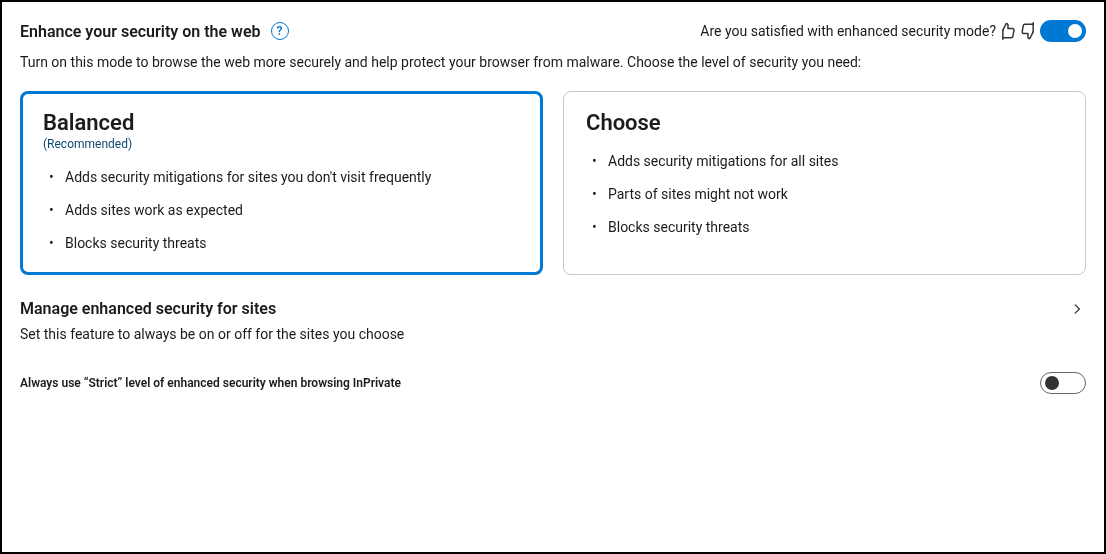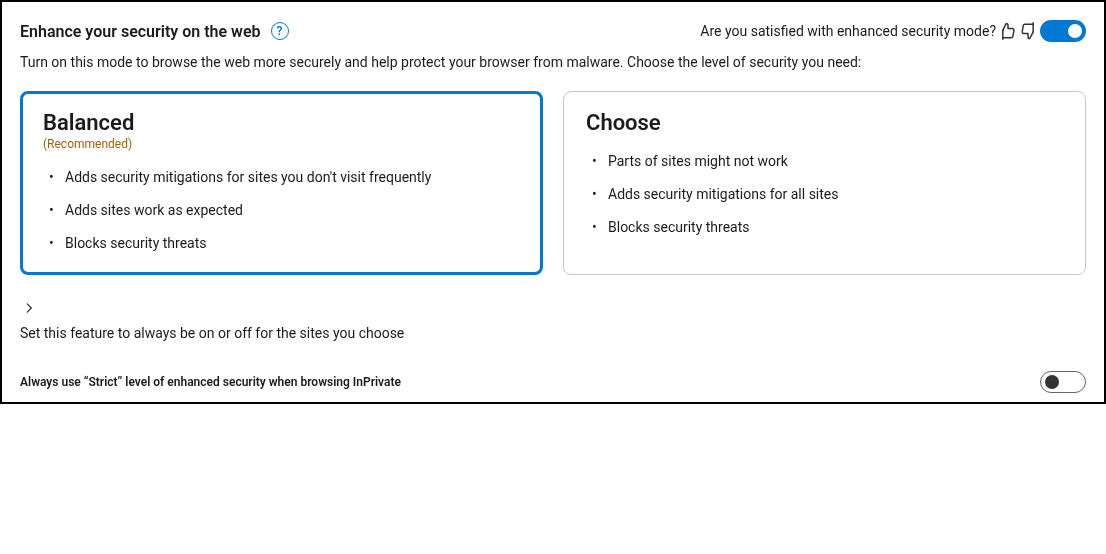--- a/index.html
+++ b/index.html
@@ -8,21 +8,21 @@
     font-family: "Segoe UI", -apple-system, BlinkMacSystemFont, Roboto, sans-serif;
     font-size: 14px;
     color: #1b1b1b;
     width: 1106px;
     height: 554px;
     background: #fff;
   }
   .frame {
     border: 2px solid #000;
     width: 1106px;
-    height: 404px;
+    height: 554px;
     padding: 18px 18px 0 18px;
     position: relative;
   }
   .header-row {
     display: flex;
     align-items: center;
     justify-content: space-between;
     margin-bottom: 10px;
   }
   .header-left {
@@ -105,21 +105,21 @@
     border: 3px solid #0078d4;
     padding: 16px 20px 18px 20px;
   }
   .card-title {
     font-size: 22px;
     font-weight: 600;
     margin: 0;
   }
   .card-subtitle {
     font-size: 12px;
-    color: #a16207;
+    color: #0c4a6e;
     margin-top: 2px;
   }
   .card ul {
     list-style: none;
     padding: 0;
     margin: 16px 0 0 0;
   }
   .card ul li {
     position: relative;
     padding-left: 22px;
@@ -209,28 +209,29 @@
       <div class="card-subtitle">(Recommended)</div>
       <ul>
         <li>Adds security mitigations for sites you don't visit frequently</li>
         <li>Adds sites work as expected</li>
         <li>Blocks security threats</li>
       </ul>
     </div>
     <div class="card">
       <h3 class="card-title">Choose</h3>
       <ul>
+        <li>Adds security mitigations for all sites</li>
         <li>Parts of sites might not work</li>
-        <li>Adds security mitigations for all sites</li>
         <li>Blocks security threats</li>
       </ul>
     </div>
   </div>
 
   <div class="manage-row">
+    <span class="manage-title">Manage enhanced security for sites</span>
     <span class="chevron">
       <svg viewBox="0 0 24 24" fill="none" stroke="currentColor" stroke-width="2.2" stroke-linecap="round" stroke-linejoin="round">
         <polyline points="9 5 16 12 9 19"></polyline>
       </svg>
     </span>
   </div>
   <p class="manage-desc">Set this feature to always be on or off for the sites you choose</p>
 
   <div class="strict-row">
     <span class="strict-title">Always use “Strict” level of enhanced security when browsing InPrivate</span>

